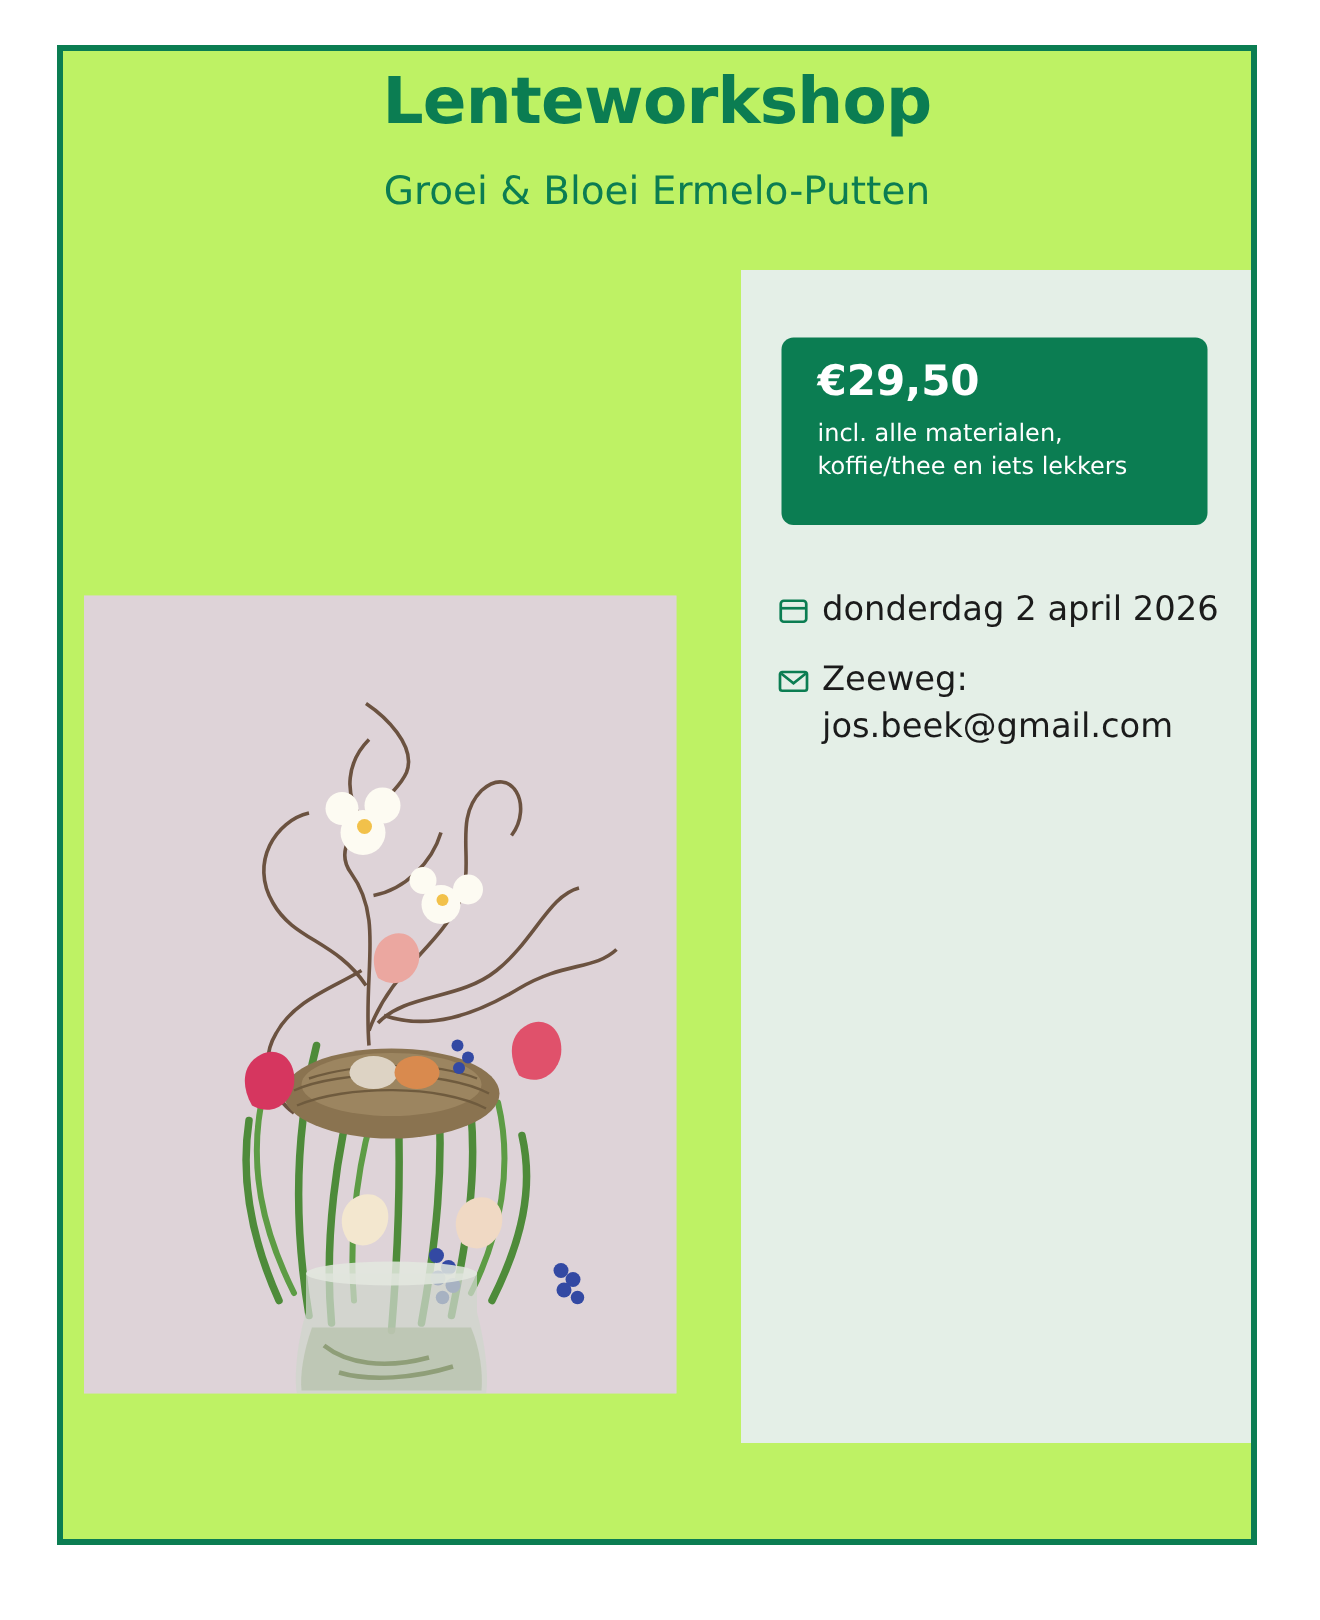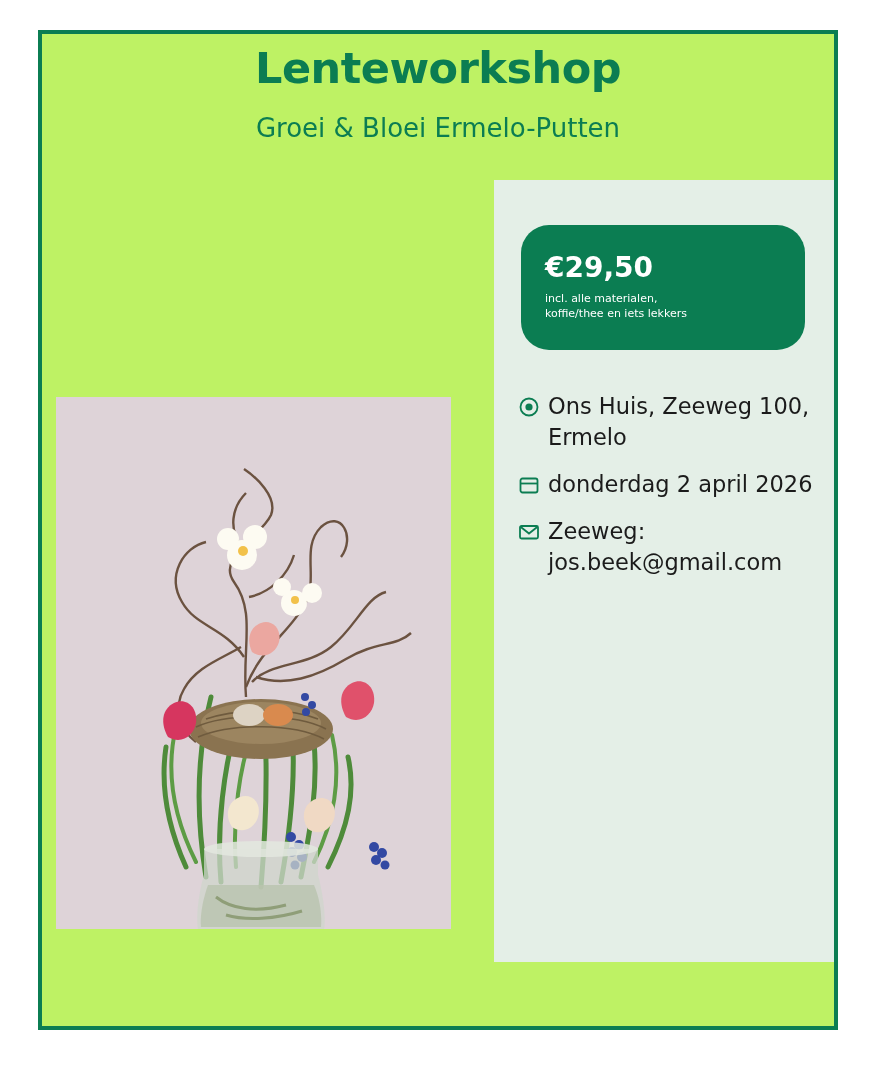--- a/index.html
+++ b/index.html
@@ -53,33 +53,33 @@
     height: 782px;
     background: #e4efe7;
   }
   .price-card {
     position: absolute;
     left: 479px;
     top: 80px;
     width: 284px;
     height: 125px;
     background: #0b7d52;
-    border-radius: 28px;
+    border-radius: 8px;
     box-sizing: border-box;
-    padding: 28px 24px 0 24px;
+    padding: 14px 24px 0 24px;
     color: #ffffff;
   }
   .price-amount {
     font-size: 28px;
     font-weight: bold;
     line-height: 1.1;
   }
   .price-note {
     margin-top: 9px;
-    font-size: 11px;
+    font-size: 16px;
     line-height: 1.35;
   }
   .details {
     position: absolute;
     left: 476px;
     top: 246px;
     width: 320px;
   }
   .detail-row {
     display: flex;
@@ -212,29 +212,20 @@
     </div>
 
     <div class="price-card">
       <div class="price-amount">€29,50</div>
       <div class="price-note" style="white-space: pre-line;">incl. alle materialen,
 koffie/thee en iets lekkers</div>
     </div>
 
     <div class="details">
 
-      <div class="detail-row">
-        <span class="detail-icon">
-          <svg width="22" height="22" viewBox="0 0 22 22">
-              <circle cx="11" cy="11" r="8.5" fill="none" stroke="#0b7d52" stroke-width="1.8"></circle>
-              <circle cx="11" cy="11" r="3.6" fill="#0b7d52"></circle>
-            </svg>
-        </span>
-        <span class="detail-text">Ons Huis, Zeeweg 100, Ermelo</span>
-      </div>
 
       <div class="detail-row">
         <span class="detail-icon">
           <svg width="22" height="22" viewBox="0 0 22 22">
               <rect x="2.5" y="4.5" width="17" height="14" rx="2" fill="none" stroke="#0b7d52" stroke-width="1.8"></rect>
               <line x1="2.5" y1="9.5" x2="19.5" y2="9.5" stroke="#0b7d52" stroke-width="1.8"></line>
             </svg>
         </span>
         <span class="detail-text">donderdag 2 april 2026</span>
       </div>

